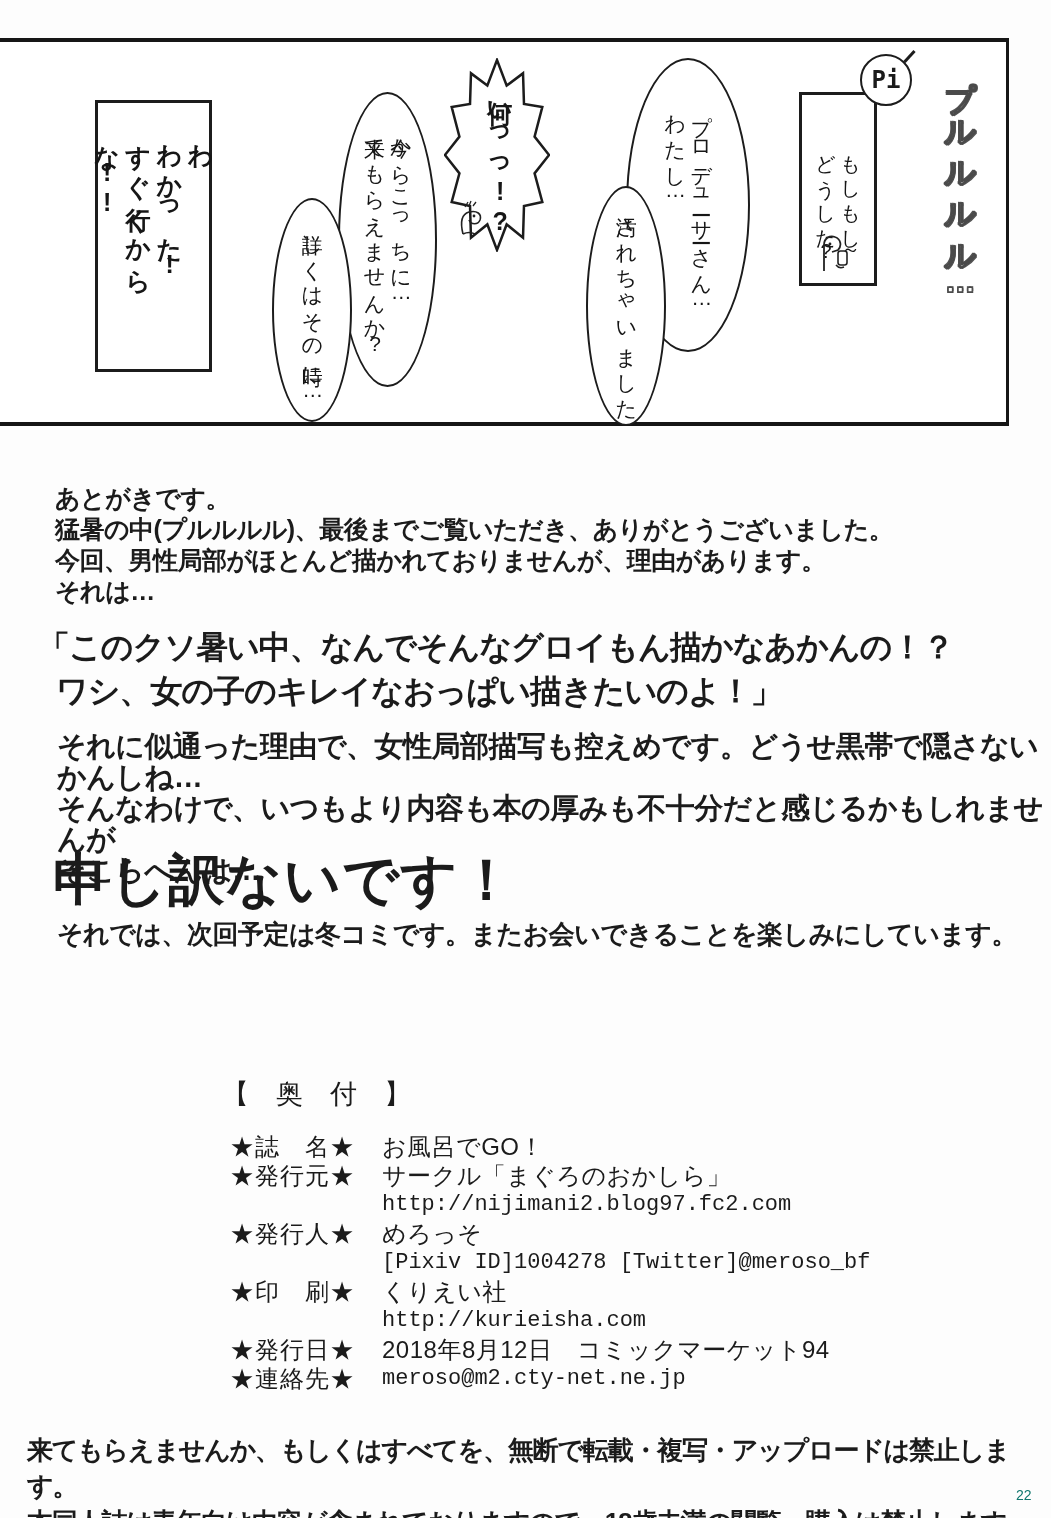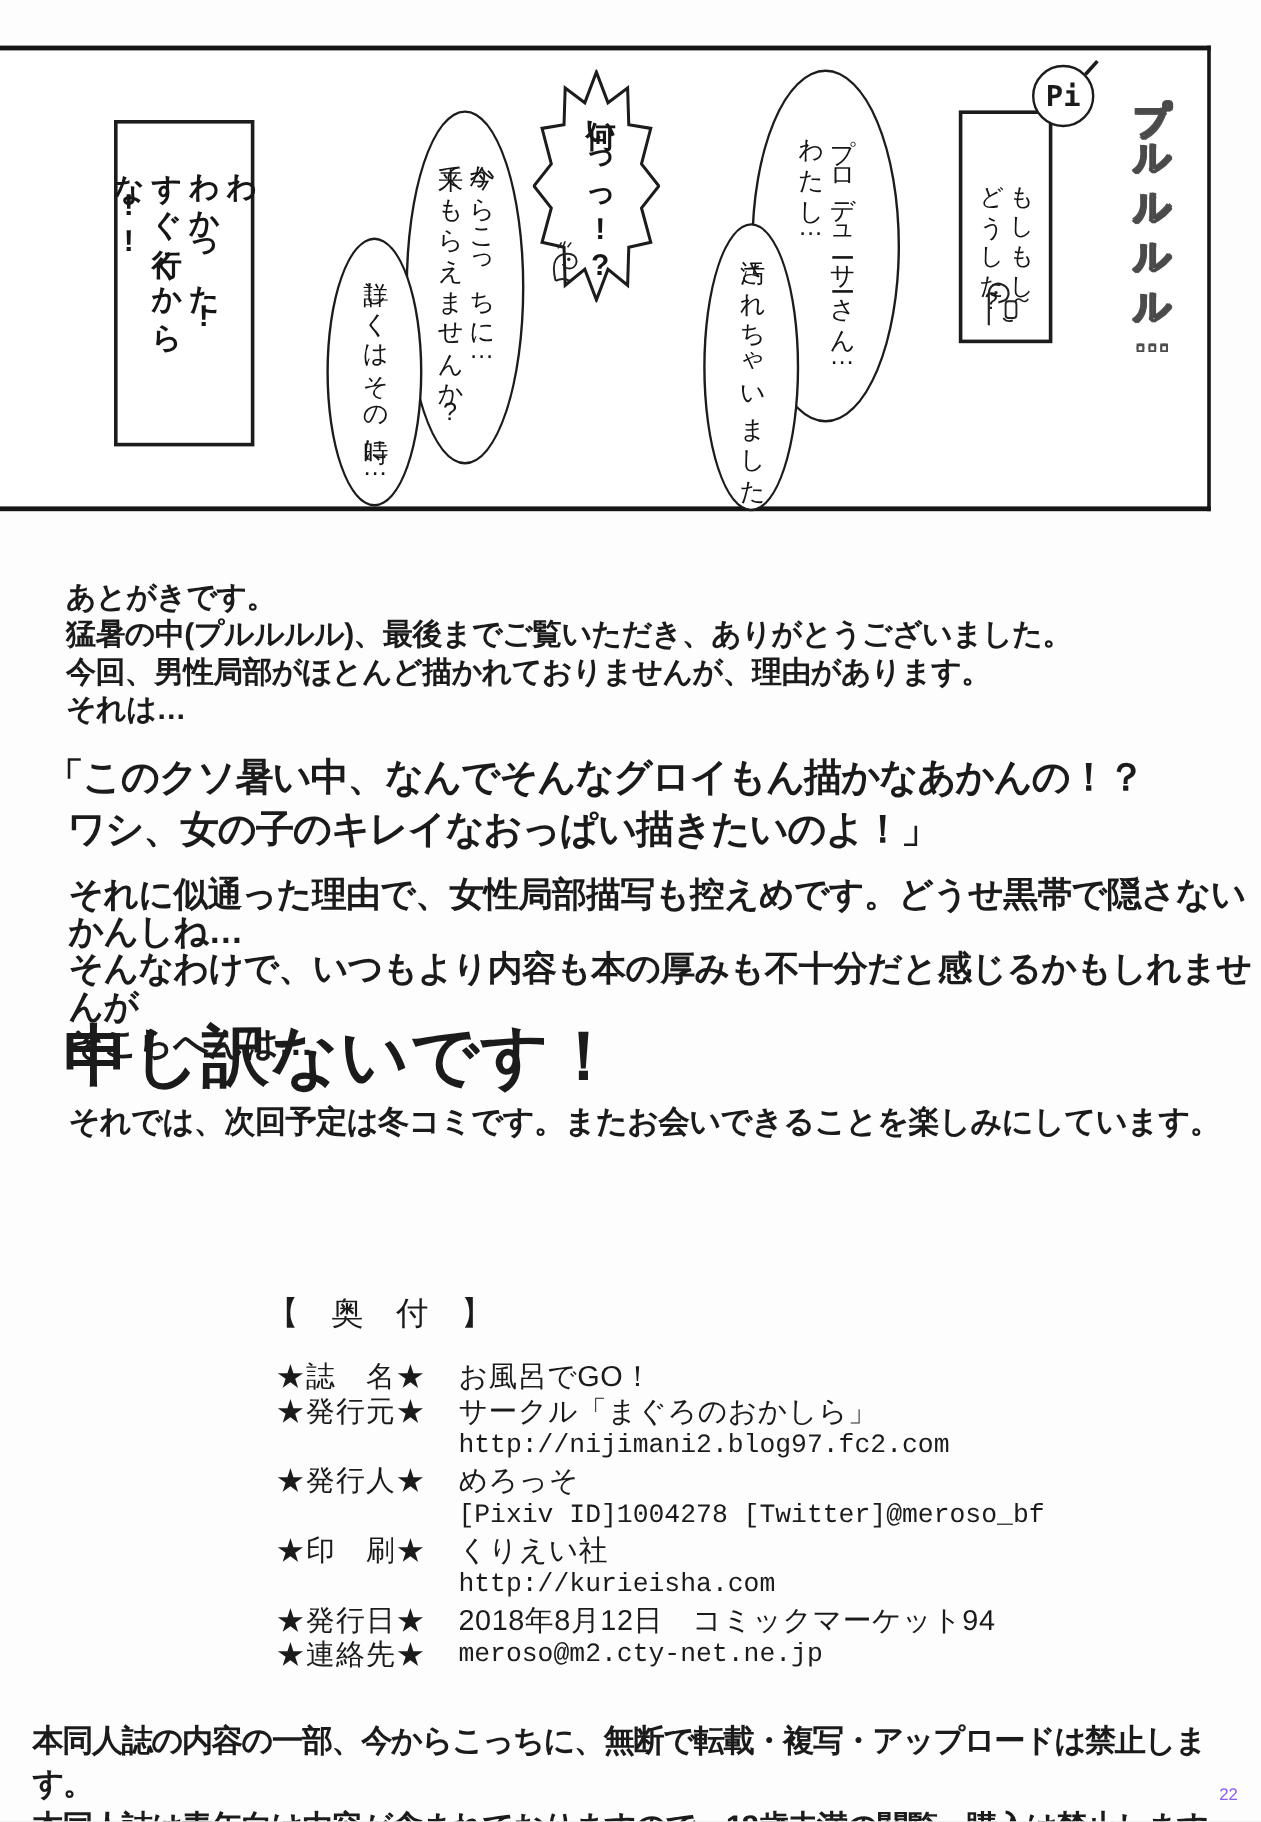--- a/index.html
+++ b/index.html
@@ -77,21 +77,21 @@
   .colophon { position:absolute; left:230px; top:1132px; font-size:24px; font-weight:500; }
   .col-row { display:flex; height:29px; align-items:center; }
   .col-label { width:152px; flex:none; letter-spacing:1px; }
   .col-value { letter-spacing:0.5px; }
   .mono { font-family:"Liberation Mono","DejaVu Sans Mono",monospace; font-size:22px; letter-spacing:0; }
 
   
   .disclaimer { left:27px; top:1432px; font-size:26px; line-height:36px;
     font-weight:700; letter-spacing:-1.2px; }
   .page-number { position:absolute; left:1016px; top:1487px; font-size:14px;
-    font-weight:500; color:#8b5cf6; }
+    font-weight:500; color:#0f766e; }
 </style>
 </head>
 <body>
 
 <div class="page">
 
   <div class="panel">
 
     <div class="bubble sq reply-box">
       <span class="vtext">わ
@@ -204,18 +204,18 @@
       <span class="col-label">★発行日★</span>
       <span class="col-value">2018年8月12日　コミックマーケット94</span>
     </div>
     <div class="col-row">
       <span class="col-label">★連絡先★</span>
       <span class="col-value mono">meroso@m2.cty-net.ne.jp</span>
     </div>
   </div>
 
   <div class="txt disclaimer">
-    <div>本同人誌の内容の一部、今からこっちに、無断で転載・複写・アップロードは禁止します。</div>
+    <div>来てもらえませんか、もしくはすべてを、無断で転載・複写・アップロードは禁止します。</div>
     <div>本同人誌は青年向け内容が含まれておりますので、18歳未満の閲覧・購入は禁止します。</div>
   </div>
 
   <div class="page-number">22</div>
 </div>
 
 </body></html>

